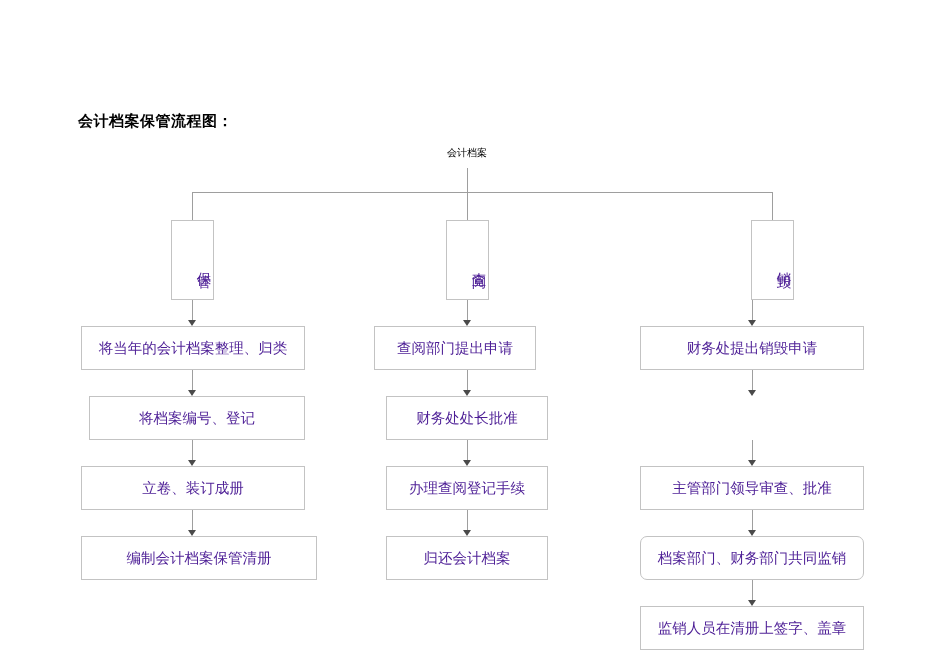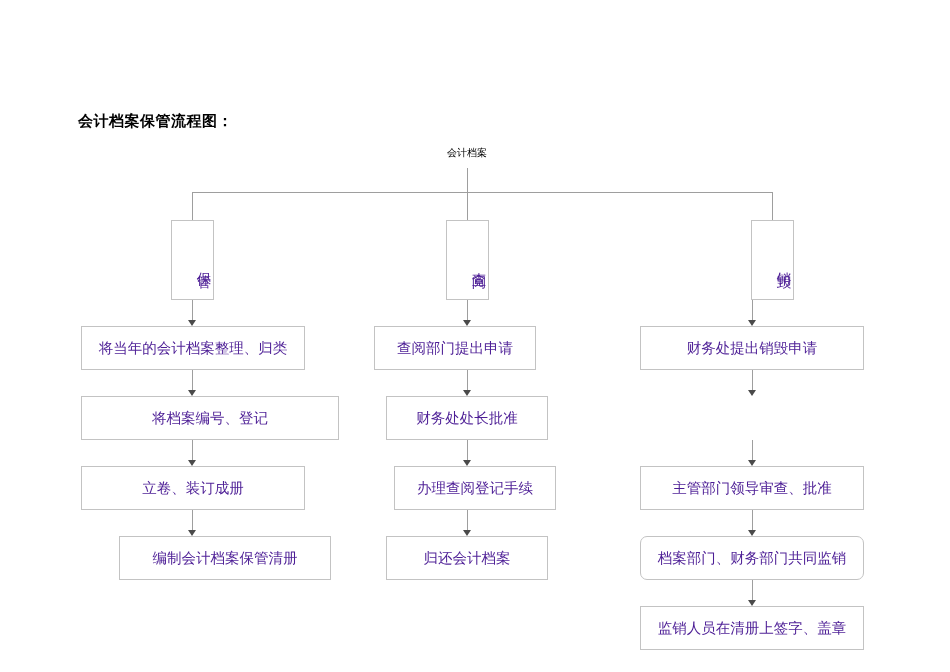--- a/index.html
+++ b/index.html
@@ -127,51 +127,51 @@
   </div>
 
   <div class="ln v" style="left:192px; top:300px; height:20px;"></div>
   <div class="arrow-down" style="left:188px; top:320px;"></div>
   <div class="node process" style="left:81px; top:326px; width:224px;">
     <span>将当年的会计档案整理、归类</span>
   </div>
 
   <div class="ln v" style="left:192px; top:370px; height:20px;"></div>
   <div class="arrow-down" style="left:188px; top:390px;"></div>
-  <div class="node process" style="left:81px; top:396px; width:258px;">
+  <div class="node process" style="left:89px; top:396px; width:216px;">
     <span>将档案编号、登记</span>
   </div>
 
   <div class="ln v" style="left:192px; top:440px; height:20px;"></div>
   <div class="arrow-down" style="left:188px; top:460px;"></div>
   <div class="node process" style="left:81px; top:466px; width:224px;">
     <span>立卷、装订成册</span>
   </div>
 
   <div class="ln v" style="left:192px; top:510px; height:20px;"></div>
   <div class="arrow-down" style="left:188px; top:530px;"></div>
-  <div class="node process" style="left:81px; top:536px; width:212px;margin-left:38px;">
+  <div class="node process" style="left:81px; top:536px; width:236px;">
     <span>编制会计档案保管清册</span>
   </div>
 
   <div class="ln v" style="left:467px; top:300px; height:20px;"></div>
   <div class="arrow-down" style="left:463px; top:320px;"></div>
   <div class="node process" style="left:374px; top:326px; width:162px;">
     <span>查阅部门提出申请</span>
   </div>
 
   <div class="ln v" style="left:467px; top:370px; height:20px;"></div>
   <div class="arrow-down" style="left:463px; top:390px;"></div>
   <div class="node process" style="left:386px; top:396px; width:162px;">
     <span>财务处处长批准</span>
   </div>
 
   <div class="ln v" style="left:467px; top:440px; height:20px;"></div>
   <div class="arrow-down" style="left:463px; top:460px;"></div>
-  <div class="node process" style="left:394px; top:466px; width:162px;">
+  <div class="node process" style="left:386px; top:466px; width:162px;">
     <span>办理查阅登记手续</span>
   </div>
 
   <div class="ln v" style="left:467px; top:510px; height:20px;"></div>
   <div class="arrow-down" style="left:463px; top:530px;"></div>
   <div class="node process" style="left:386px; top:536px; width:162px;">
     <span>归还会计档案</span>
   </div>
 
   <div class="ln v" style="left:752px; top:300px; height:20px;"></div>

